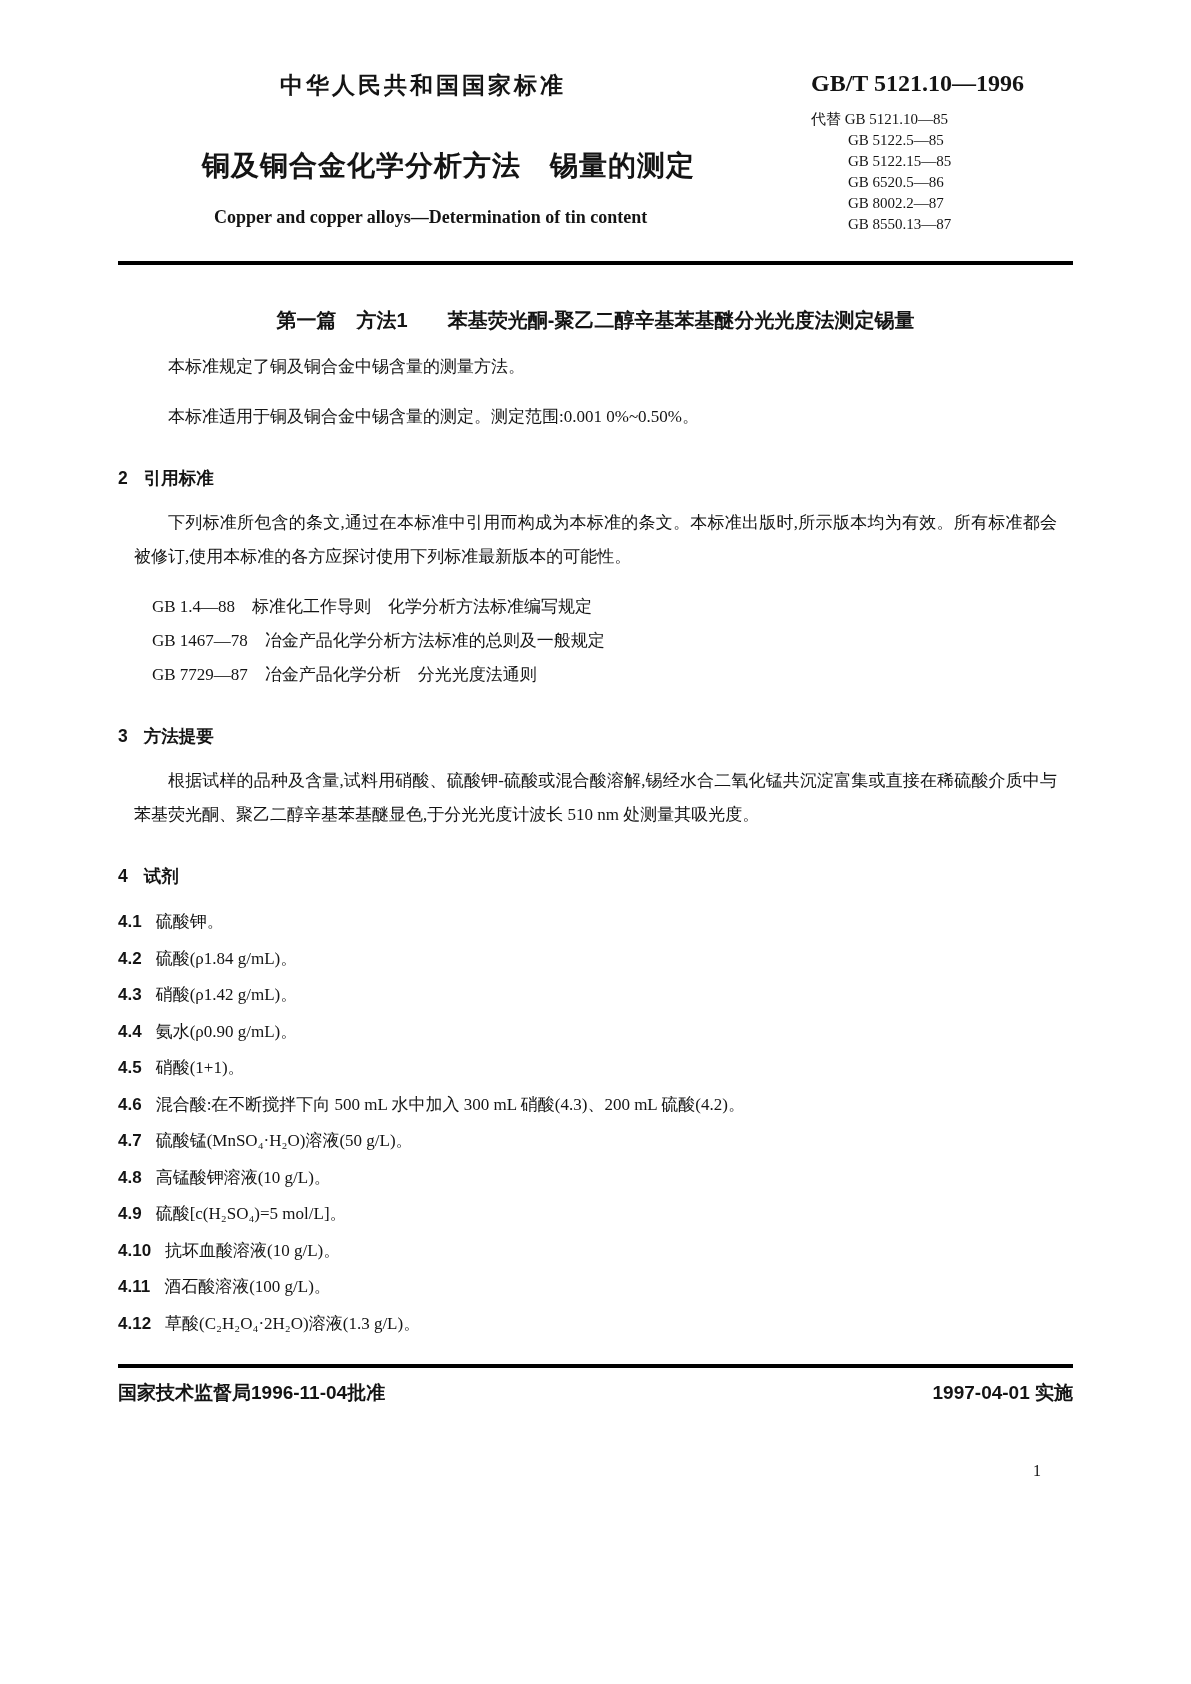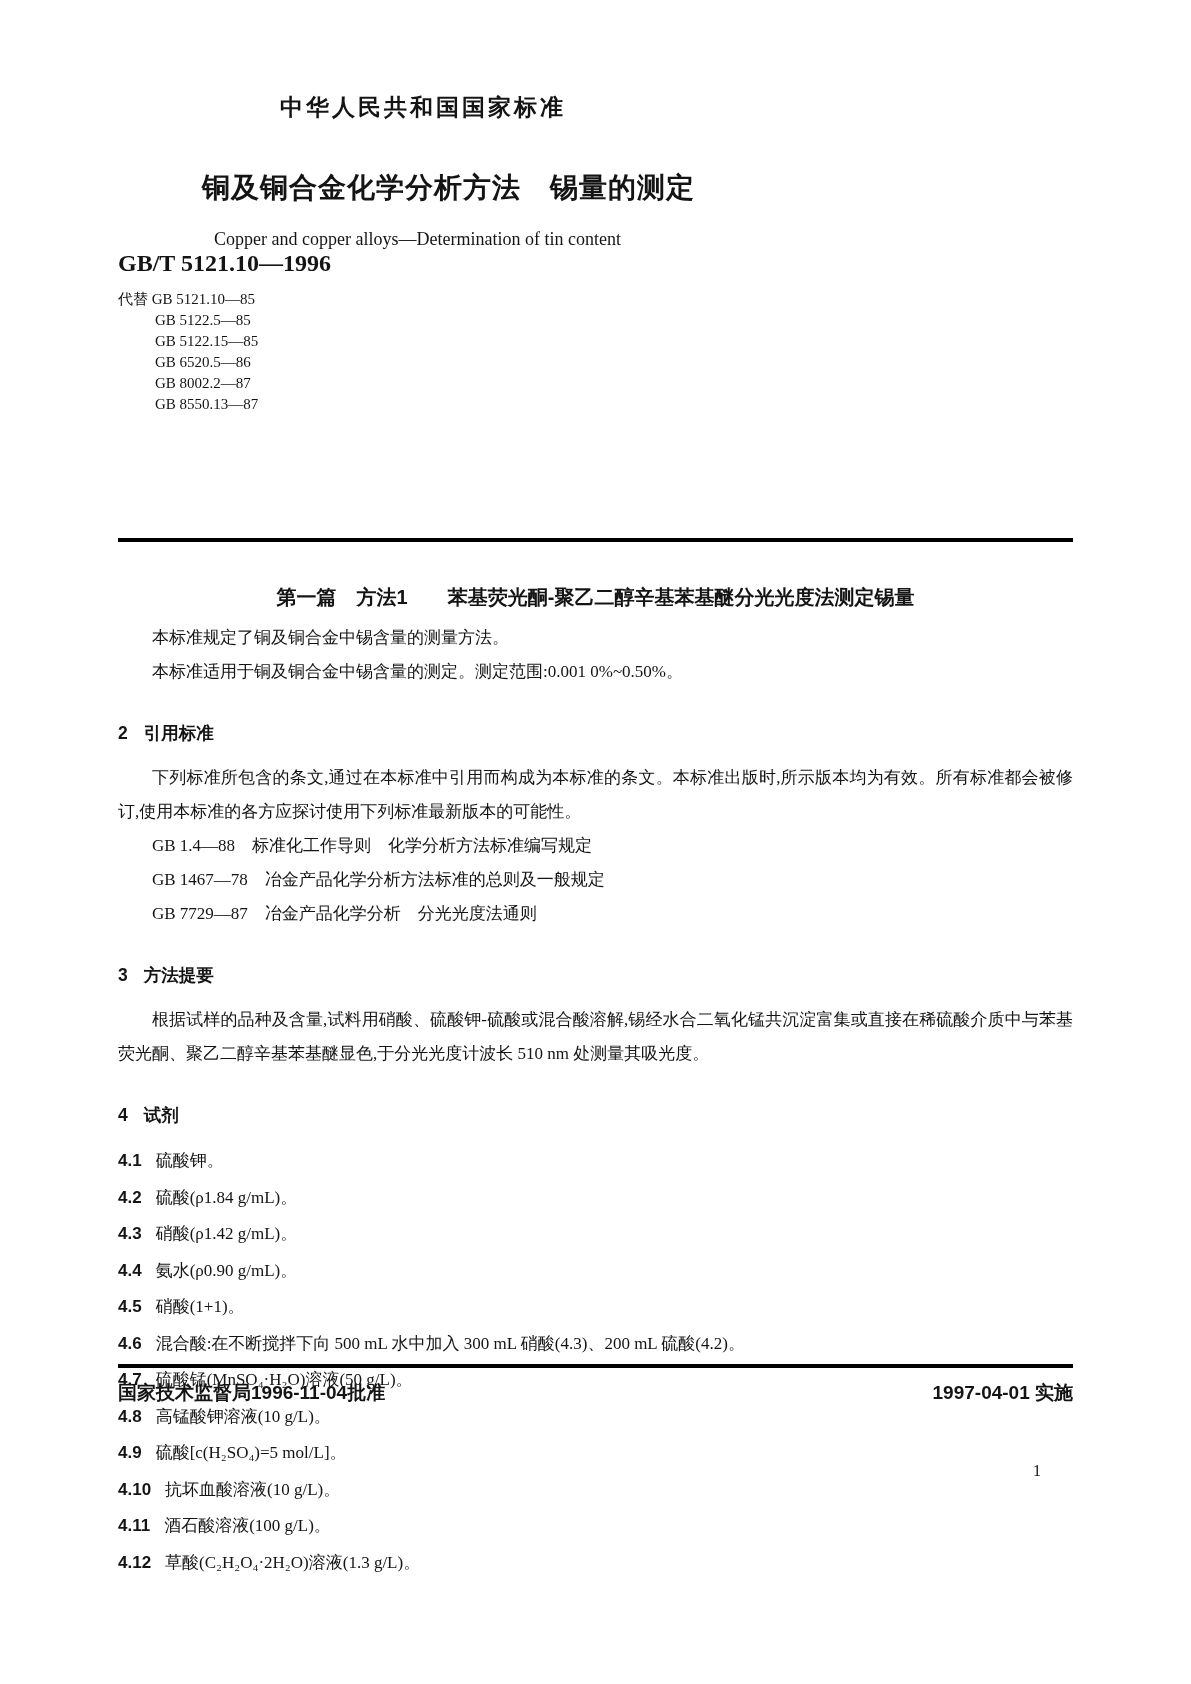--- a/index.html
+++ b/index.html
@@ -13,42 +13,41 @@
     font-family: "Liberation Serif", "DejaVu Serif", serif;
     overflow: hidden;
   }
   .content { margin: 0 118px; }
 
   
   .header {
     display: flex;
     justify-content: space-between;
     align-items: flex-start;
-    padding-top: 92px;
-    flex-direction: column;
+    padding-top: 70px;
   }
   .header-left { flex: 1 1 auto; }
   .standard-label {
     font-family: "Liberation Sans", "DejaVu Sans", sans-serif;
     font-weight: bold;
     font-size: 23px;
     letter-spacing: 3px;
     padding-left: 162px;
     margin-bottom: 46px;
   }
   .title-cn {
     font-family: "Liberation Sans", "DejaVu Sans", sans-serif;
     font-weight: bold;
     font-size: 28px;
     letter-spacing: 1px;
     padding-left: 84px;
     margin-bottom: 22px;
   }
   .title-en {
-    font-weight: normal;
+    font-weight: bold;
     font-size: 18px;
     padding-left: 96px;
   }
   .header-right { flex: 0 0 262px; width: 262px; }
   .standard-number {
     font-weight: bold;
     font-size: 24px;
     margin-bottom: 12px;
   }
   .superseded {
@@ -83,21 +82,21 @@
     font-size: 17.5px;
     margin-top: 32px;
     margin-bottom: 16px;
   }
   .section-heading .sec-num { margin-right: 16px; }
   .para {
     font-size: 17px;
     line-height: 34px;
     text-indent: 2em;
     text-align: justify;
-    margin: 0;
+    margin: 16px;
   }
   .ref-line {
     font-size: 17px;
     line-height: 34px;
     margin-left: 2em;
   }
   .reagent {
     font-size: 17px;
     line-height: 36.5px;
   }

